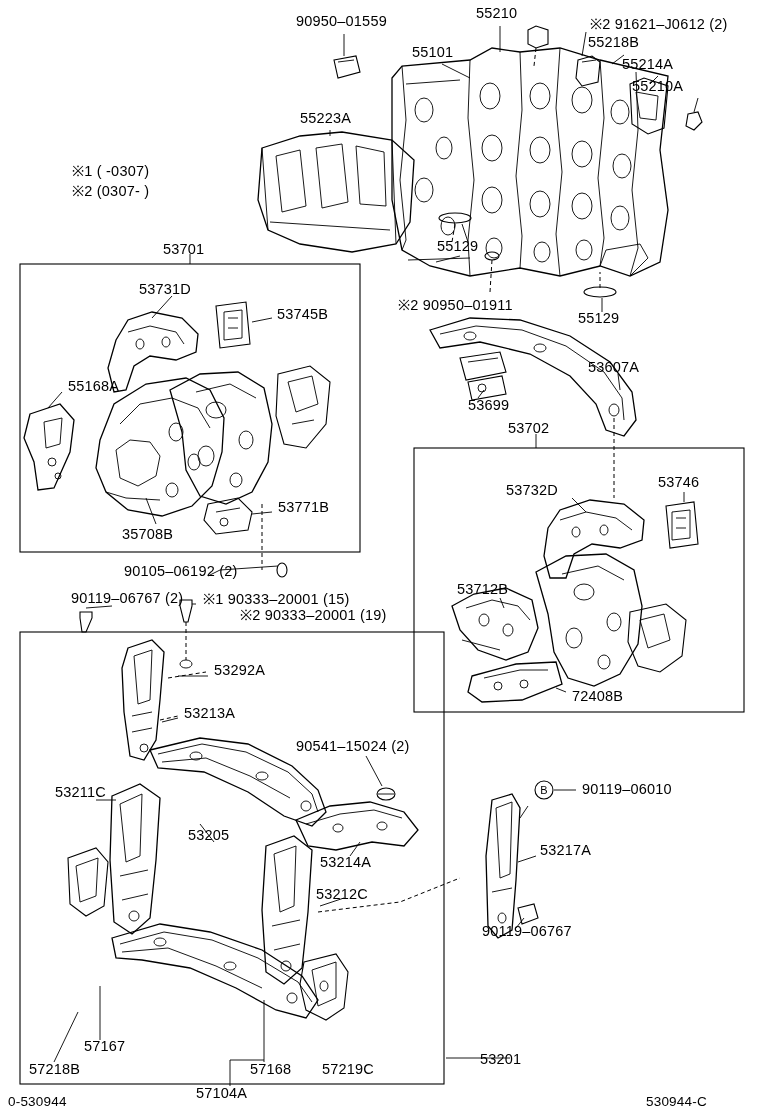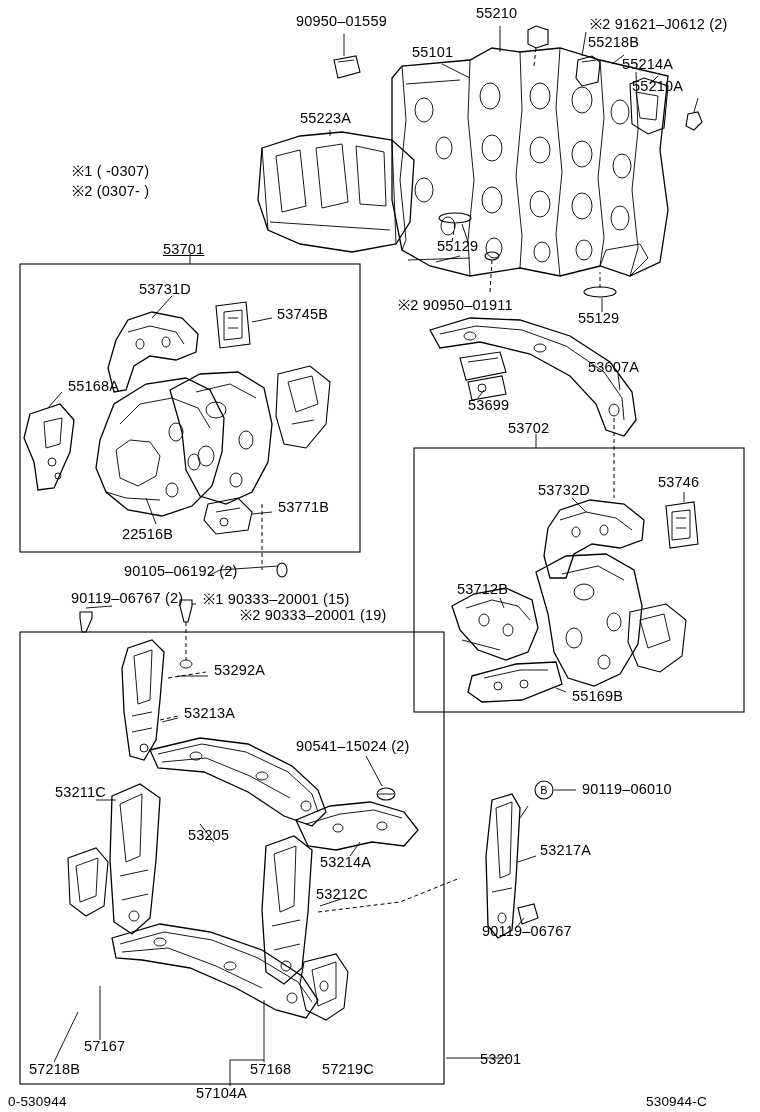--- a/index.html
+++ b/index.html
@@ -394,33 +394,33 @@
   <div class="lbl" style="left:476px; top:5px;">55210</div>
   <div class="lbl" style="left:590px; top:13px;">※2 91621–J0612 (2)</div>
   <div class="lbl" style="left:412px; top:44px;">55101</div>
   <div class="lbl" style="left:588px; top:34px;">55218B</div>
   <div class="lbl" style="left:622px; top:56px;">55214A</div>
   <div class="lbl" style="left:632px; top:78px;">55210A</div>
   <div class="lbl" style="left:300px; top:110px;">55223A</div>
   <div class="lbl" style="left:437px; top:238px;">55129</div>
   <div class="lbl" style="left:398px; top:294px;">※2 90950–01911</div>
   <div class="lbl" style="left:578px; top:310px;">55129</div>
-  <div class="lbl" style="left:163px; top:241px;text-decoration:underline;">53701</div>
+  <div class="lbl" style="left:163px; top:241px;">53701</div>
   <div class="lbl" style="left:139px; top:281px;">53731D</div>
   <div class="lbl" style="left:277px; top:306px;">53745B</div>
   <div class="lbl" style="left:32px; top:378px;margin-left:36px;">55168A</div>
   <div class="lbl" style="left:468px; top:397px;">53699</div>
   <div class="lbl" style="left:588px; top:359px;">53607A</div>
   <div class="lbl" style="left:508px; top:420px;">53702</div>
-  <div class="lbl" style="left:538px; top:482px;">53732D</div>
+  <div class="lbl" style="left:506px; top:482px;">53732D</div>
   <div class="lbl" style="left:658px; top:474px;">53746</div>
   <div class="lbl" style="left:278px; top:499px;">53771B</div>
-  <div class="lbl" style="left:122px; top:526px;">22516B</div>
+  <div class="lbl" style="left:122px; top:526px;">35708B</div>
   <div class="lbl" style="left:457px; top:581px;">53712B</div>
-  <div class="lbl" style="left:572px; top:688px;">55169B</div>
+  <div class="lbl" style="left:572px; top:688px;">72408B</div>
   <div class="lbl" style="left:124px; top:563px;">90105–06192 (2)</div>
   <div class="lbl" style="left:31px; top:590px;margin-left:40px;">90119–06767 (2)</div>
   <div class="lbl" style="left:203px; top:588px;">※1 90333–20001 (15)</div>
   <div class="lbl" style="left:203px; top:604px;margin-left:37px;">※2 90333–20001 (19)</div>
   <div class="lbl" style="left:214px; top:662px;">53292A</div>
   <div class="lbl" style="left:184px; top:705px;">53213A</div>
   <div class="lbl" style="left:296px; top:738px;">90541–15024 (2)</div>
   <div class="lbl" style="left:582px; top:781px;">90119–06010</div>
   <div class="lbl" style="left:55px; top:784px;">53211C</div>
   <div class="lbl" style="left:188px; top:827px;">53205</div>

